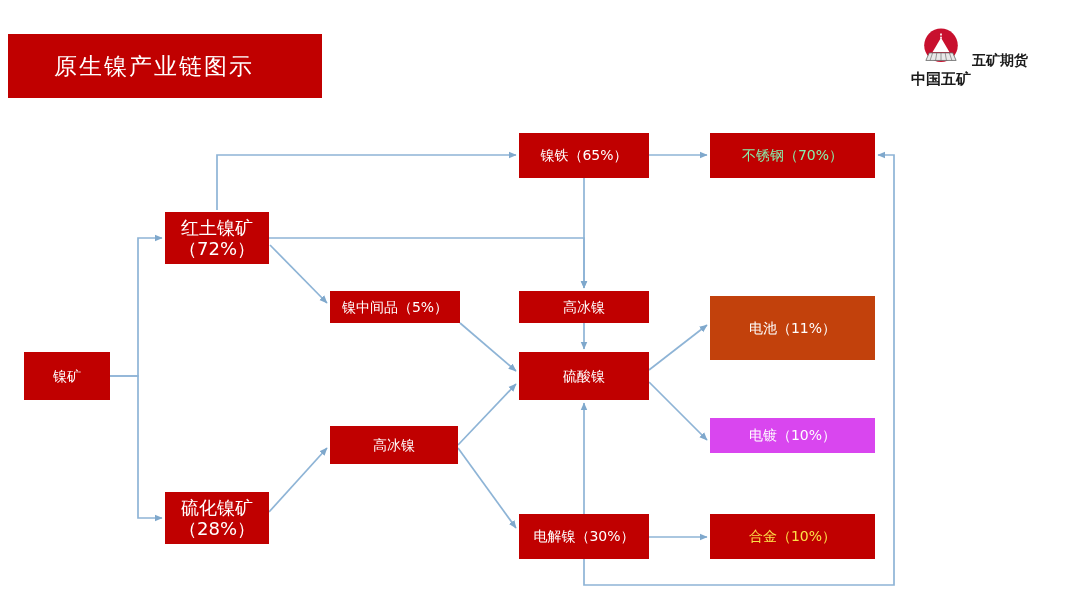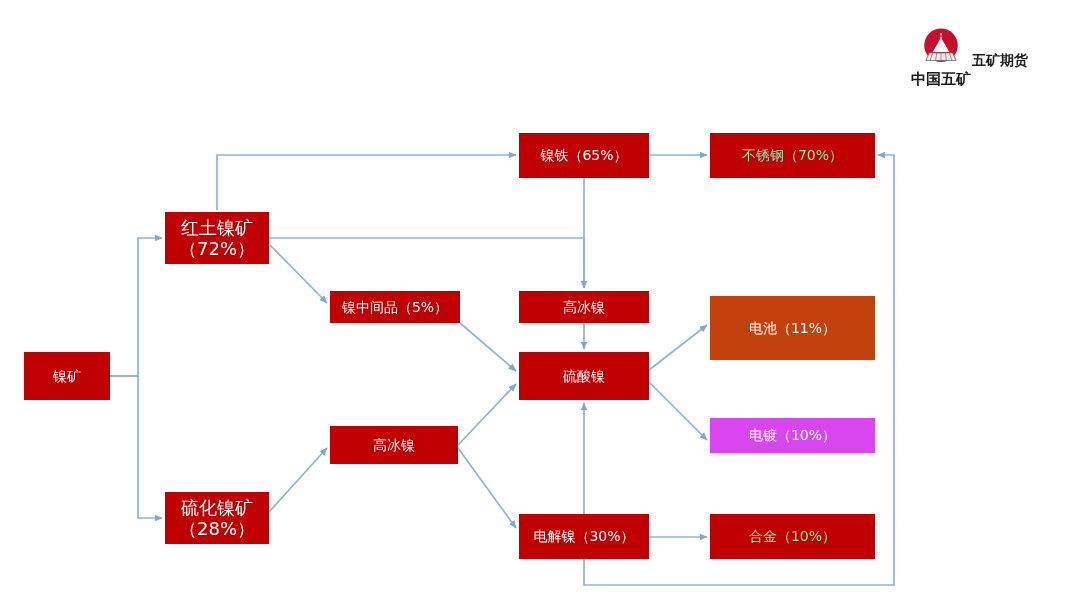--- a/index.html
+++ b/index.html
@@ -97,20 +97,23 @@
     font-size: 14px;
     box-sizing: border-box;
   }
   .node-box.two-line { font-size: 18px; }
 </style>
 </head>
 <body>
 
 <div id="page">
 
+  <div id="title-banner">
+    <span id="title-text">原生镍产业链图示</span>
+  </div>
 
   <div id="brand">
     <div id="brand-mark">
       <svg id="emblem" viewBox="0 0 100 100">
         <circle cx="50" cy="46" r="40" fill="#C8102E"></circle>
         <path d="M50 18 L50 30" stroke="#ffffff" stroke-width="4"></path>
         <path d="M50 28 L30 62 L70 62 Z" fill="#ffffff"></path>
         <path d="M22 64 L78 64 L86 82 L14 82 Z" fill="#e9e9e9" stroke="#6b6b6b" stroke-width="2"></path>
         <g stroke="#6b6b6b" stroke-width="1.6">
           <line x1="30" y1="64" x2="24" y2="82"></line>
@@ -232,20 +235,20 @@
       <div class="node-box" style="left: 330px; top: 426px; width: 128px; height: 38px; background: rgb(192, 0, 0); color: rgb(255, 255, 255);">
         <div>
           <div>高冰镍</div>
         </div>
       </div>
       <div class="node-box" style="left: 519px; top: 514px; width: 130px; height: 45px; background: rgb(192, 0, 0); color: rgb(255, 255, 255);">
         <div>
           <div>电解镍（30%）</div>
         </div>
       </div>
-      <div class="node-box" style="left: 710px; top: 514px; width: 165px; height: 45px; background: rgb(192, 0, 0); color: #86efac;">
+      <div class="node-box" style="left: 710px; top: 514px; width: 165px; height: 45px; background: rgb(192, 0, 0); color: #fde047;">
         <div>
           <div>合金（10%）</div>
         </div>
       </div>
     </div>
 
 </div>
 
 </body></html>

